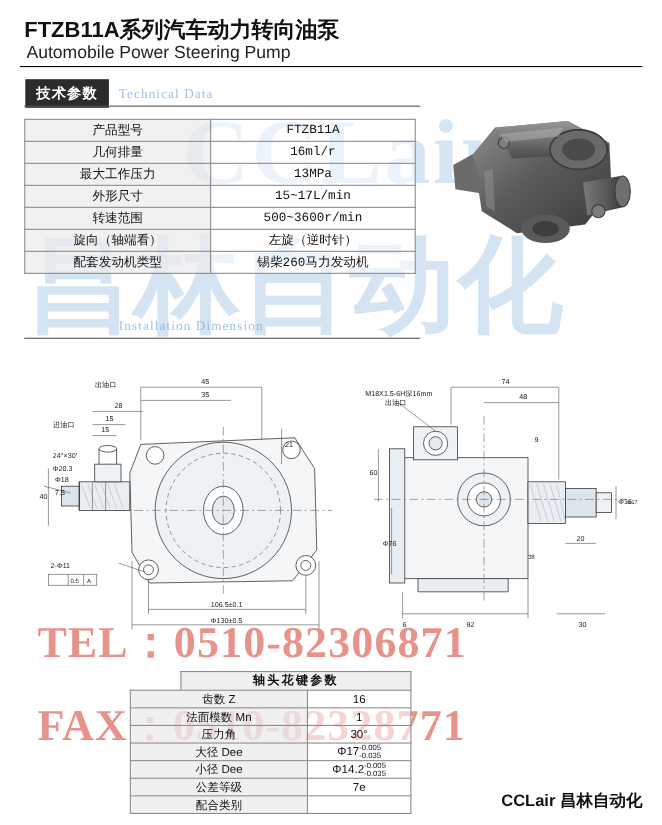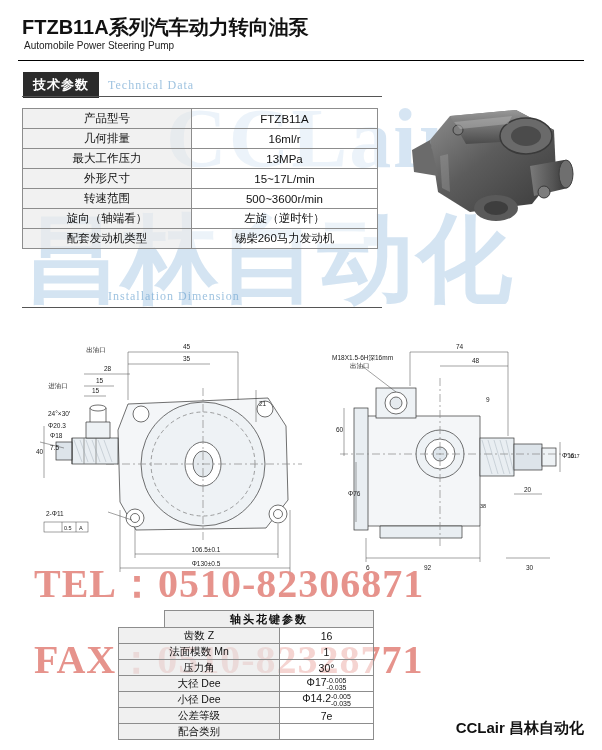--- a/index.html
+++ b/index.html
@@ -75,21 +75,21 @@
     left: 22px;
     top: 14px;
     font-size: 20px;
     font-weight: bold;
     letter-spacing: 0px;
   }
   .title-en {
     position: absolute;
     left: 24px;
     top: 40px;
-    font-size: 10px;
+    font-size: 16px;
     color: #222;
     font-family: "Liberation Sans", sans-serif;
     text-align: center;
   }
   .hr-top {
     position: absolute;
     left: 18px;
     top: 60px;
     width: 566px;
     height: 1px;
@@ -128,20 +128,21 @@
     border-collapse: collapse;
     font-size: 11.5px;
     z-index: 6;
   }
   .spec-table td {
     border: 1px solid #8d8d8d;
     height: 17px;
     padding: 1px 4px;
     text-align: center;
     background: rgba(255,255,255,0.55);
+    font-family: Liberation Mono, monospace;
   }
   .spec-table td.k {
     width: 160px;
     background: rgba(236,236,236,0.75);
   }
 
   
   .photo {
     position: absolute;
     left: 404px;

